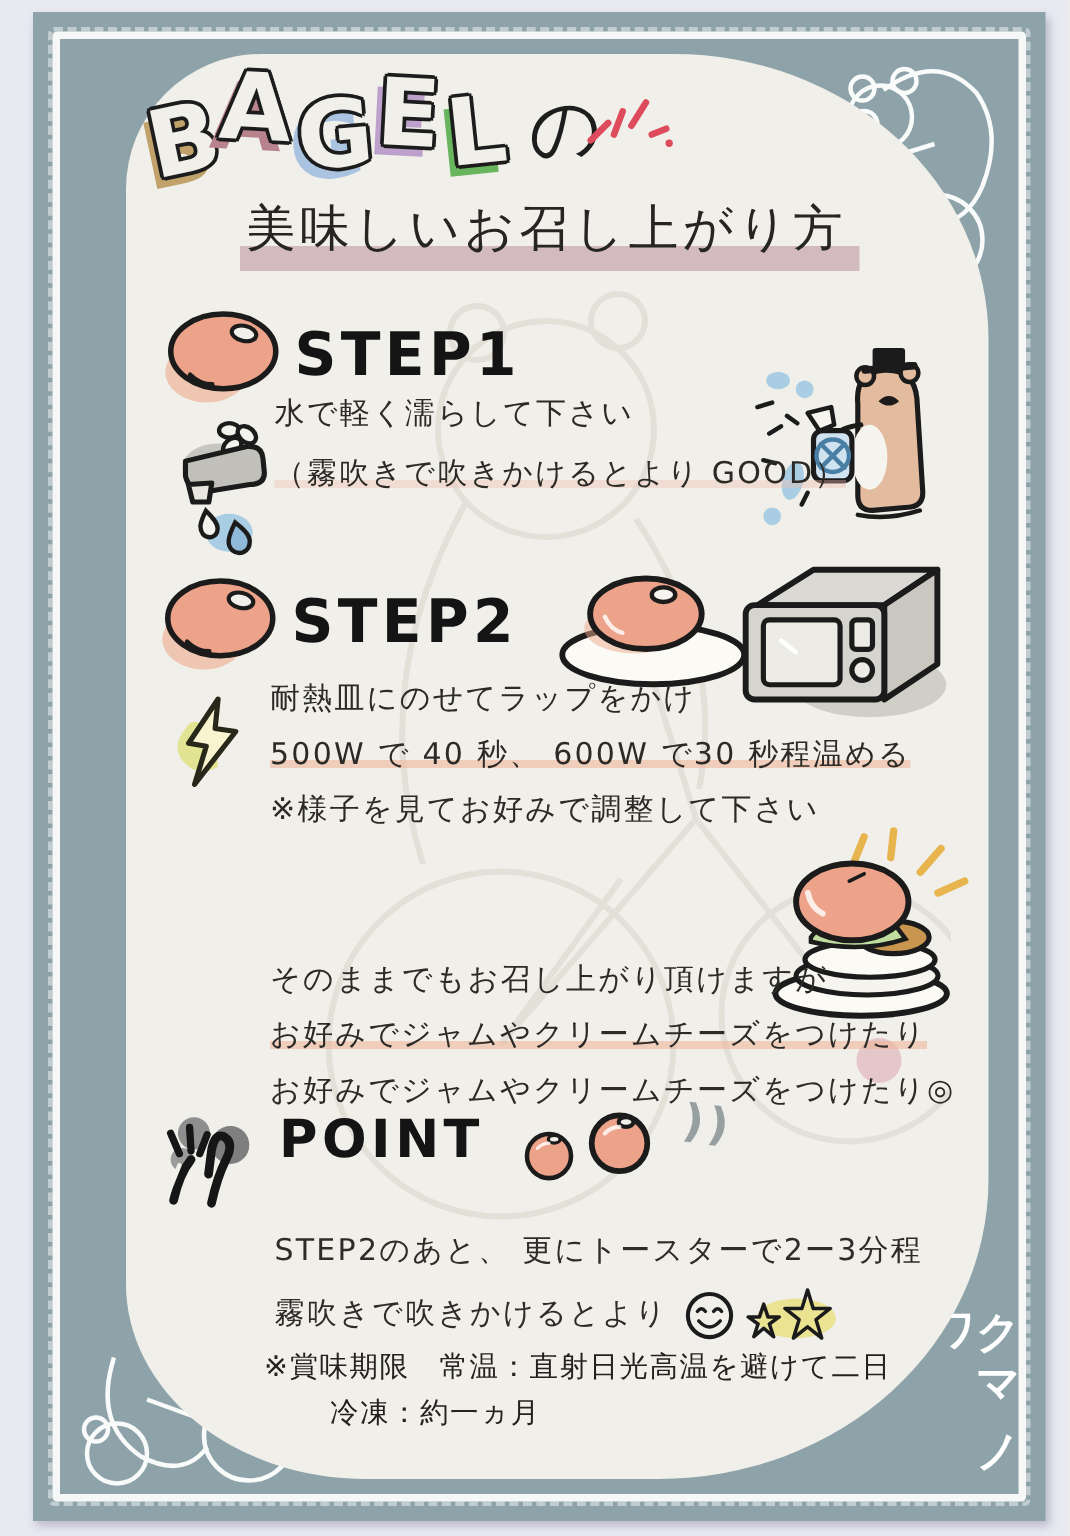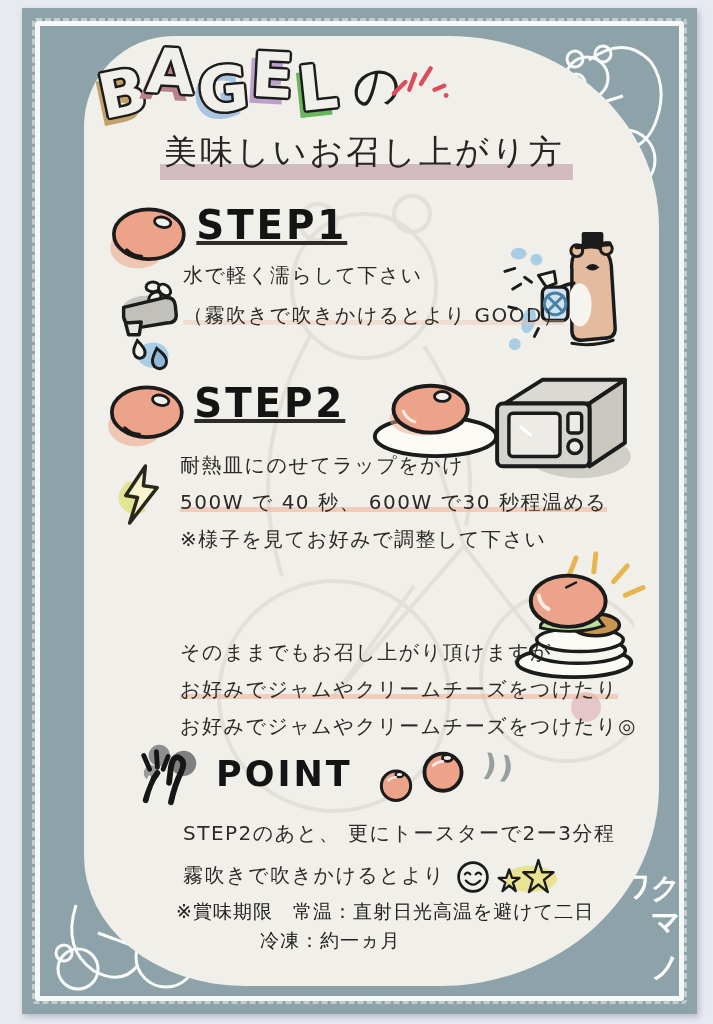--- a/index.html
+++ b/index.html
@@ -69,47 +69,47 @@
   .sparkle{position:absolute;left:388px;top:54px;}
 
   .subtitle{
     position:absolute;left:160px;top:130px;
     font-size:33px;letter-spacing:3px;color:#262522;font-weight:500;
     padding:0 8px 7px 4px;
     background:linear-gradient(transparent 66%, rgba(186,143,155,.55) 66%, rgba(186,143,155,.55) 97%, transparent 97%);
   }
 
   
-  .step-head{position:absolute;display:flex;text-decoration:underline;}
+  .step-head{position:absolute;display:flex;align-items:center;}
   .step-label{
     font-size:40px;font-weight:900;letter-spacing:3px;color:#141414;
     transform:scaleX(.97);margin-left:4px;
   }
   .pt-label{font-size:35px;font-weight:900;letter-spacing:3px;color:#141414;margin-left:6px;}
 
   
   .txt{position:absolute;font-size:20px;letter-spacing:1.5px;color:#2b2a26;}
   .txt .ln{line-height:40px;white-space:nowrap;}
   .ln-tight{line-height:37px !important;}
   .ul-salmon{background:linear-gradient(transparent 70%, rgba(240,178,148,.55) 70%, rgba(240,178,148,.55) 92%, transparent 92%);}
   .ul-faint{background:linear-gradient(transparent 72%, rgba(240,190,175,.38) 72%, rgba(240,190,175,.38) 92%, transparent 92%);}
   .maru-dot{position:absolute;left:571px;top:692px;width:30px;height:30px;border-radius:50%;background:rgba(214,150,166,.45);}
 
-  .point-head{position:absolute;left:130px;top:740px;display:flex;align-items:center;}
+  .point-head{position:absolute;left:100px;top:740px;display:flex;}
   .pt-bagel1{margin-left:24px;transform:translateY(10px);}
   .pt-bagel2{margin-left:4px;transform:translateY(-4px);}
   .quote-marks{margin-left:16px;color:#97a0a0;font-size:30px;font-weight:700;letter-spacing:3px;transform:translateY(-8px) rotate(8deg);}
 
   .point-text{position:absolute;left:183px;top:812px;font-size:20px;letter-spacing:1.5px;}
   .point-text .row{display:flex;align-items:center;line-height:42px;white-space:nowrap;}
   .smiley{margin-left:10px;transform:translateY(2px);}
   .stars{margin-left:4px;transform:translateY(2px);}
 
   .footer{position:absolute;left:176px;top:896px;font-size:19px;letter-spacing:1px;color:#23221f;}
-  .footer .f2{margin-left:84px;line-height:32px;font-family:Liberation Mono, monospace;}
+  .footer .f2{margin-left:44px;line-height:32px;}
   .footer .f1{line-height:30px;}
 
   svg{display:block;}
 </style>
 </head>
 <body>
 
 <svg width="0" height="0" style="position:absolute" aria-hidden="true">
   <defs>
     <symbol id="sym-bagel" viewBox="0 0 92 76">

